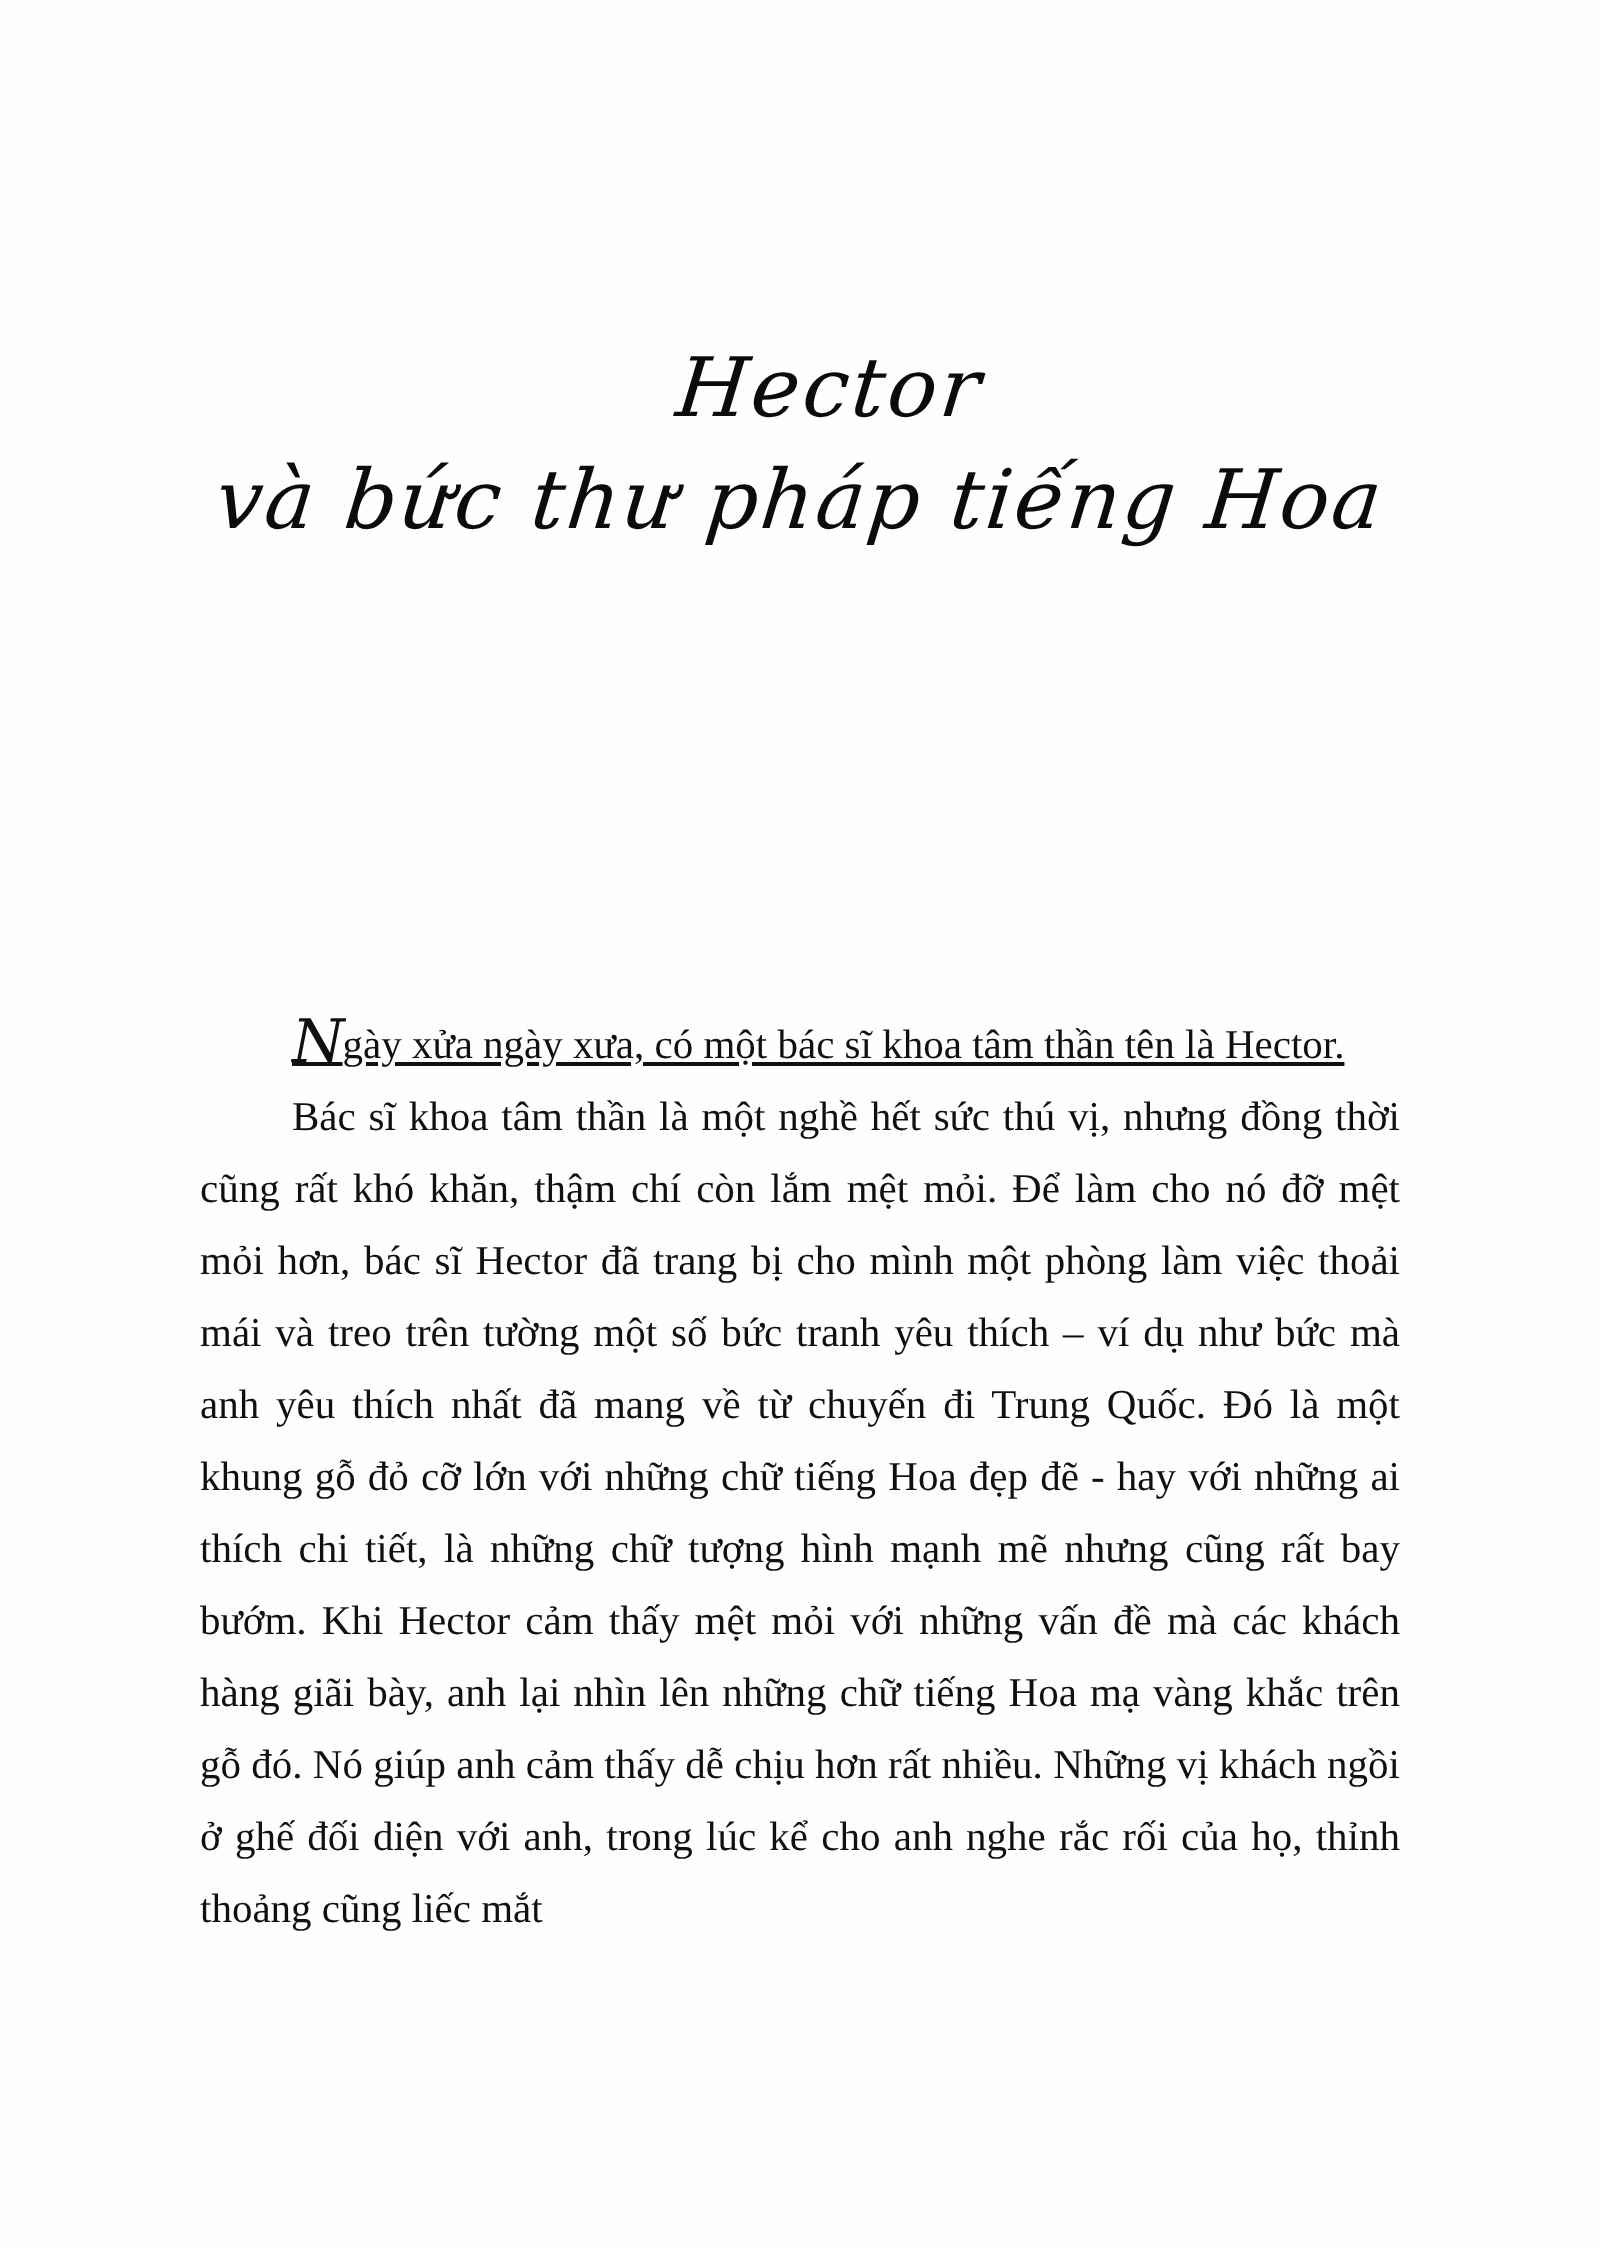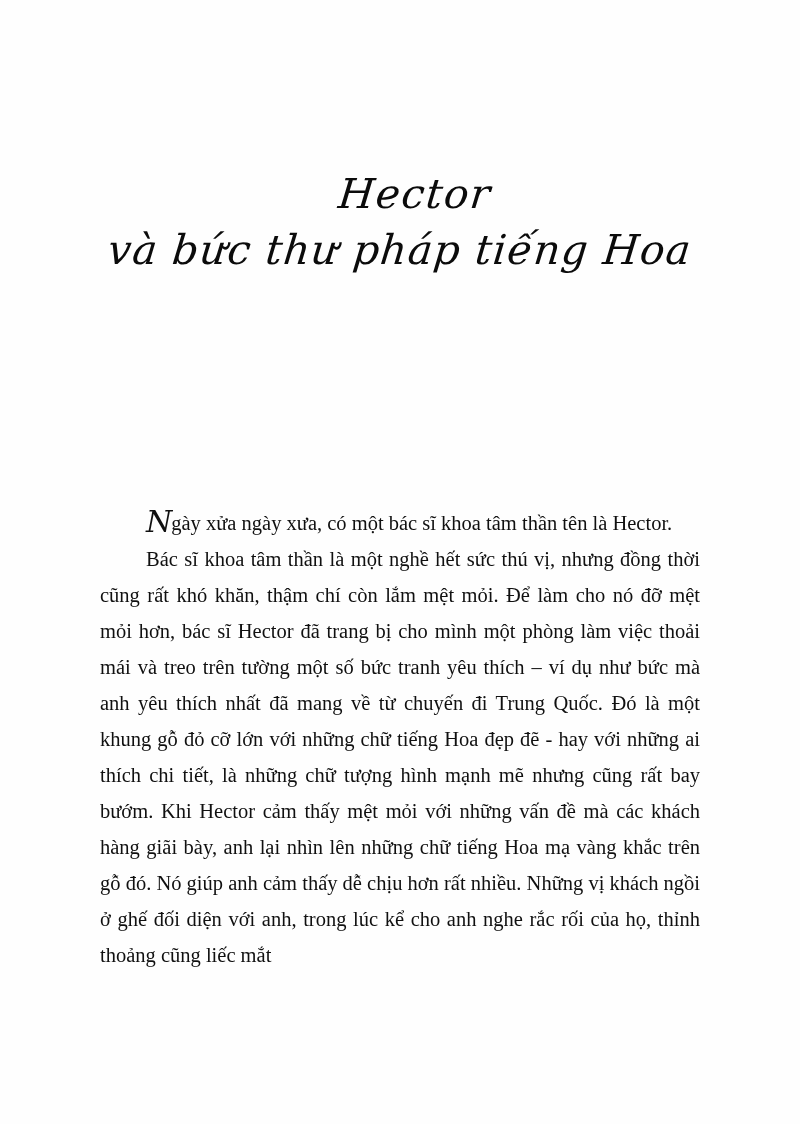--- a/index.html
+++ b/index.html
@@ -65,20 +65,21 @@
   }
   .body-text p {
     margin: 0;
     text-indent: 46px;
   }
   .body-text p.first {
     text-indent: 46px;
   }
   .dropcap-word {
     white-space: nowrap;
+    text-decoration: underline;
   }
   .dropcap {
     font-family: "DejaVu Serif", serif;
     font-style: italic;
     font-size: 30px;
     line-height: 0;
     position: relative;
     top: 2px;
     letter-spacing: -1px;
   }

